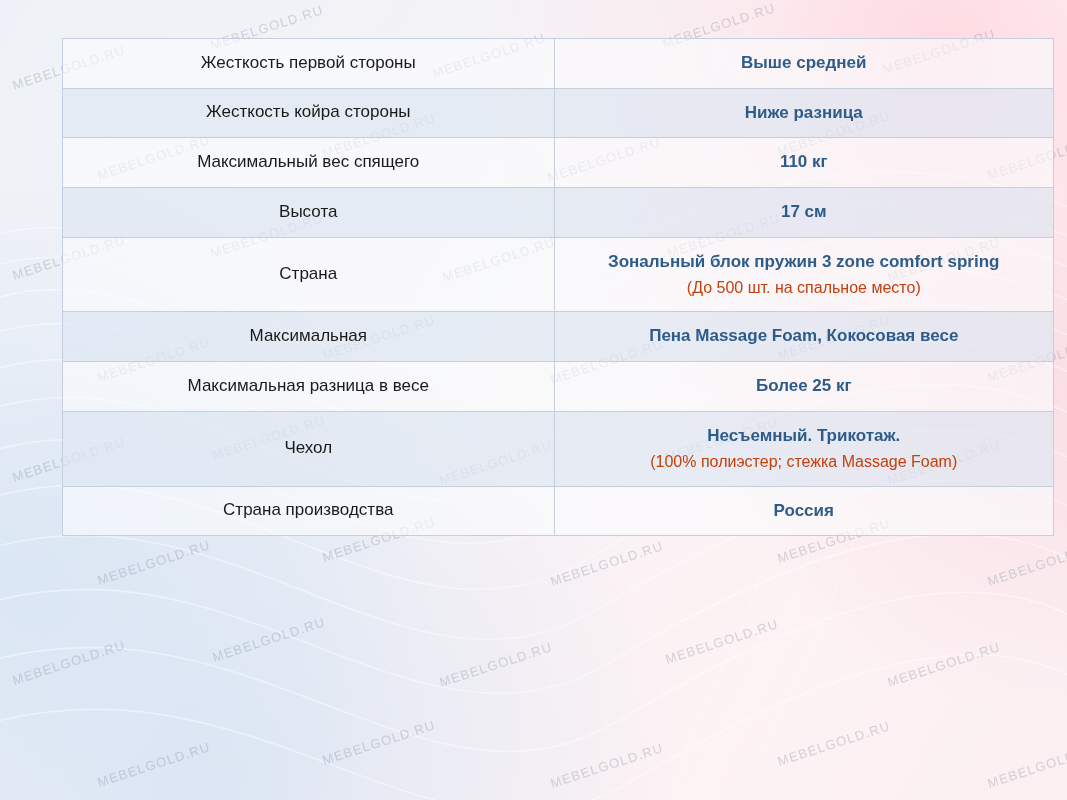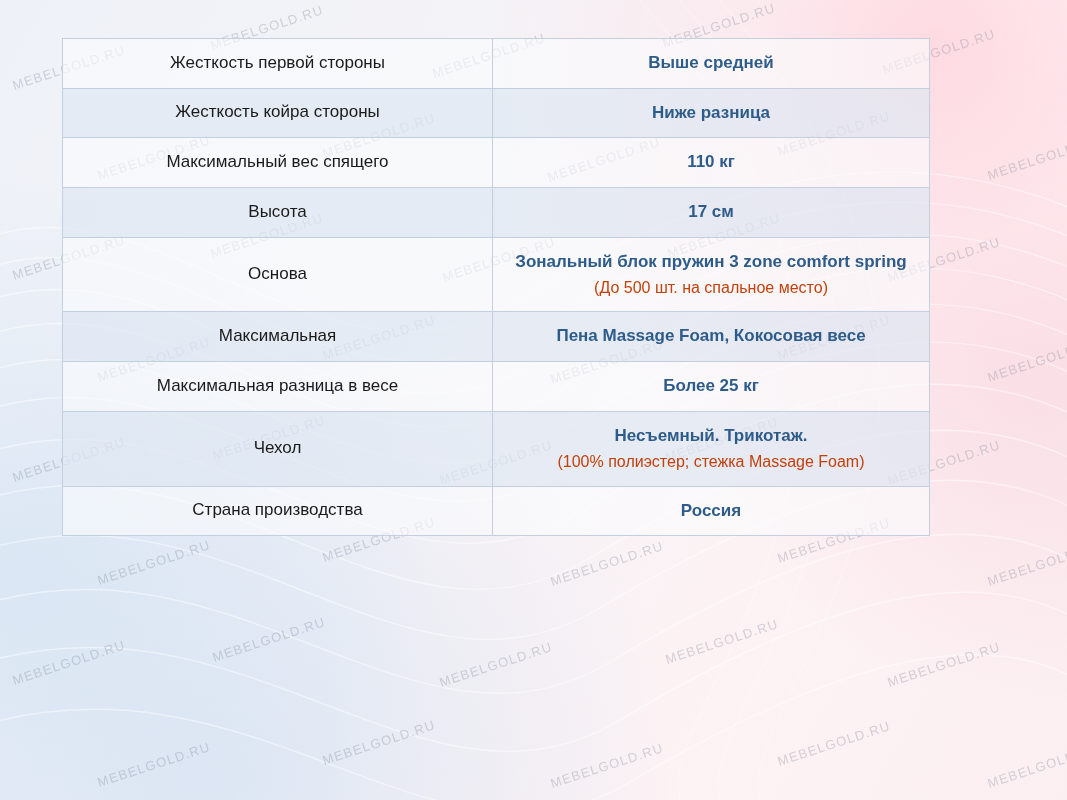--- a/index.html
+++ b/index.html
@@ -48,21 +48,21 @@
     transform: rotate(-18deg);
     white-space: nowrap;
     font-weight: 400;
   }
 
   
   .table-wrap {
     position: absolute;
     left: 62px;
     top: 38px;
-    width: 868px;
+    width: 992px;
   }
   table.spec {
     border-collapse: collapse;
     width: 100%;
     table-layout: fixed;
   }
   table.spec tr.row-odd td {
     background: rgba(250,251,253,0.62);
   }
   table.spec tr.row-even td {
@@ -180,21 +180,21 @@
         </tr>
         <tr class="row-odd">
           <td class="label">Максимальный вес спящего</td>
           <td class="value"><span>110 кг</span></td>
         </tr>
         <tr class="row-even">
           <td class="label">Высота</td>
           <td class="value"><span>17 см</span></td>
         </tr>
         <tr class="row-odd">
-          <td class="label">Основа</td>
+          <td class="label">Страна</td>
           <td class="value"><span>Зональный блок пружин 3 zone comfort spring</span><span class="sub">(До 500 шт. на спальное место)</span></td>
         </tr>
         <tr class="row-even">
           <td class="label">Максимальная</td>
           <td class="value"><span>Пена Massage Foam, Кокосовая весе</span></td>
         </tr>
         <tr class="row-odd">
           <td class="label">Максимальная разница в весе</td>
           <td class="value"><span>Более 25 кг</span></td>
         </tr>

